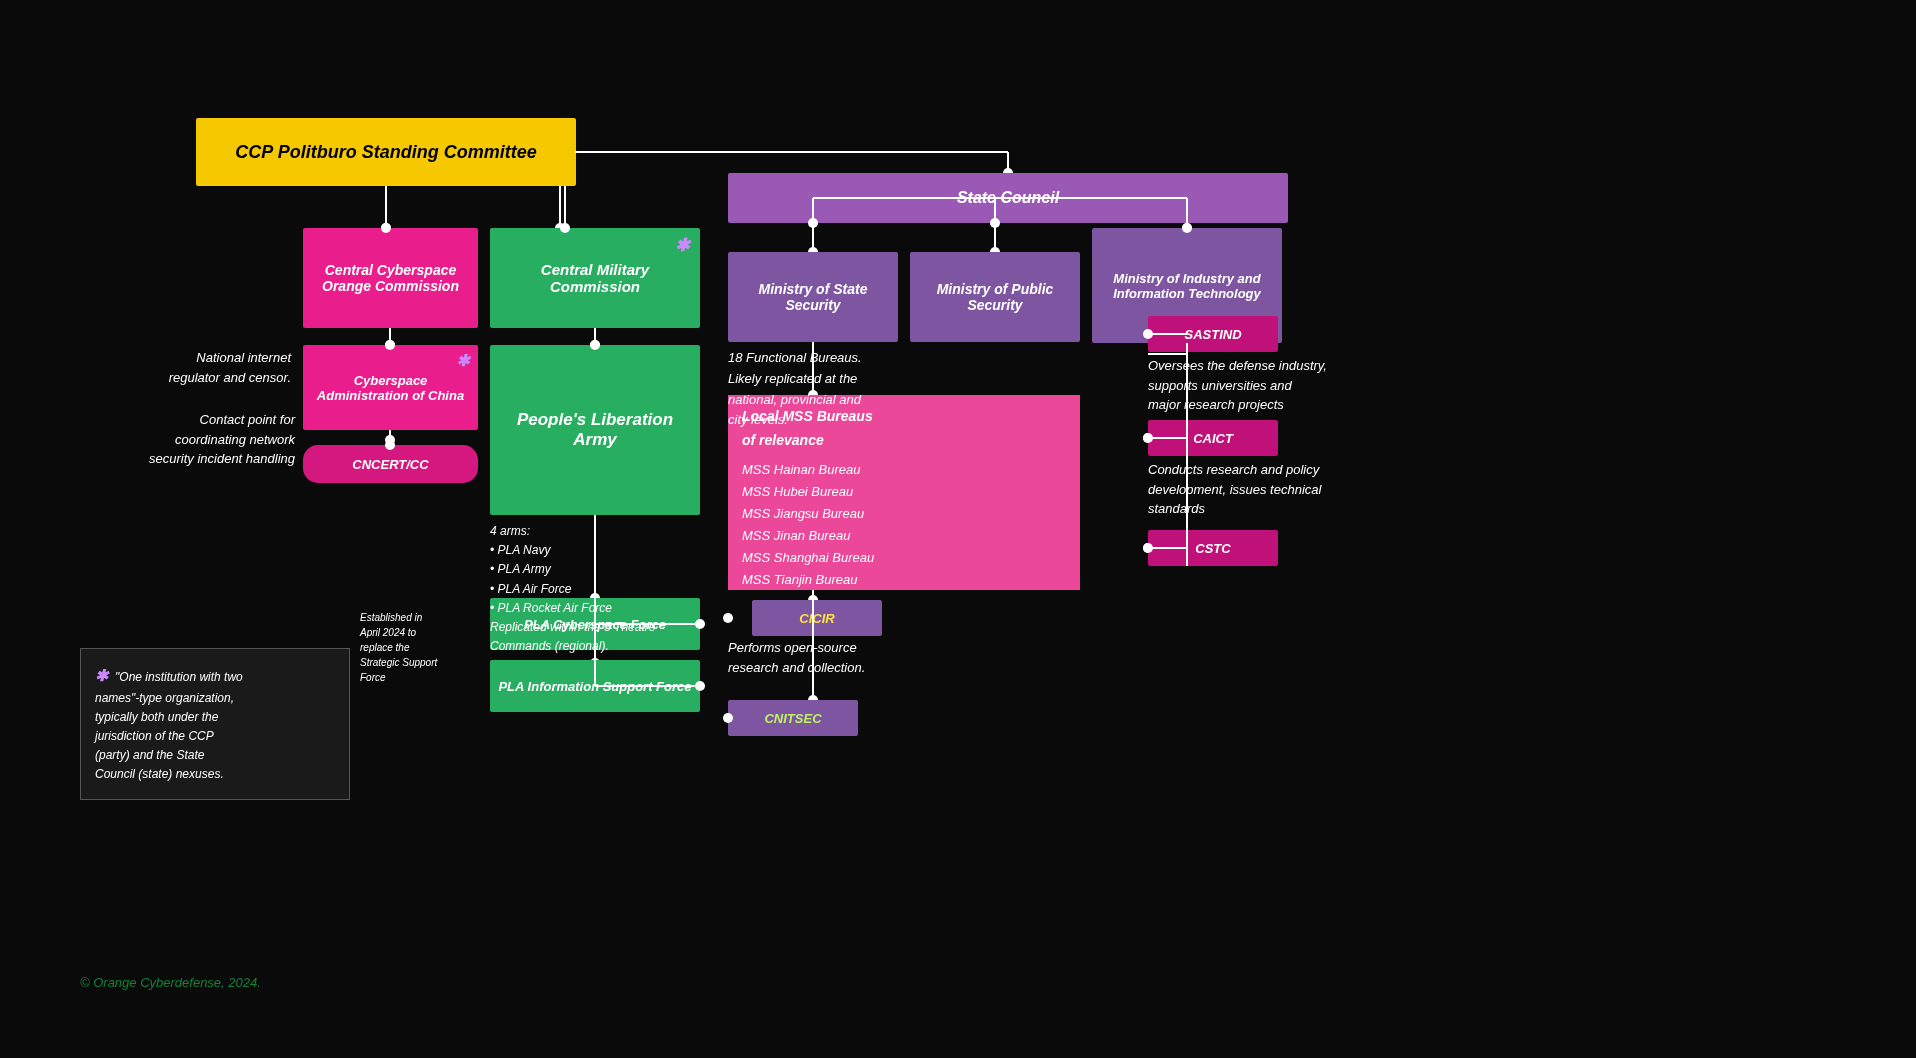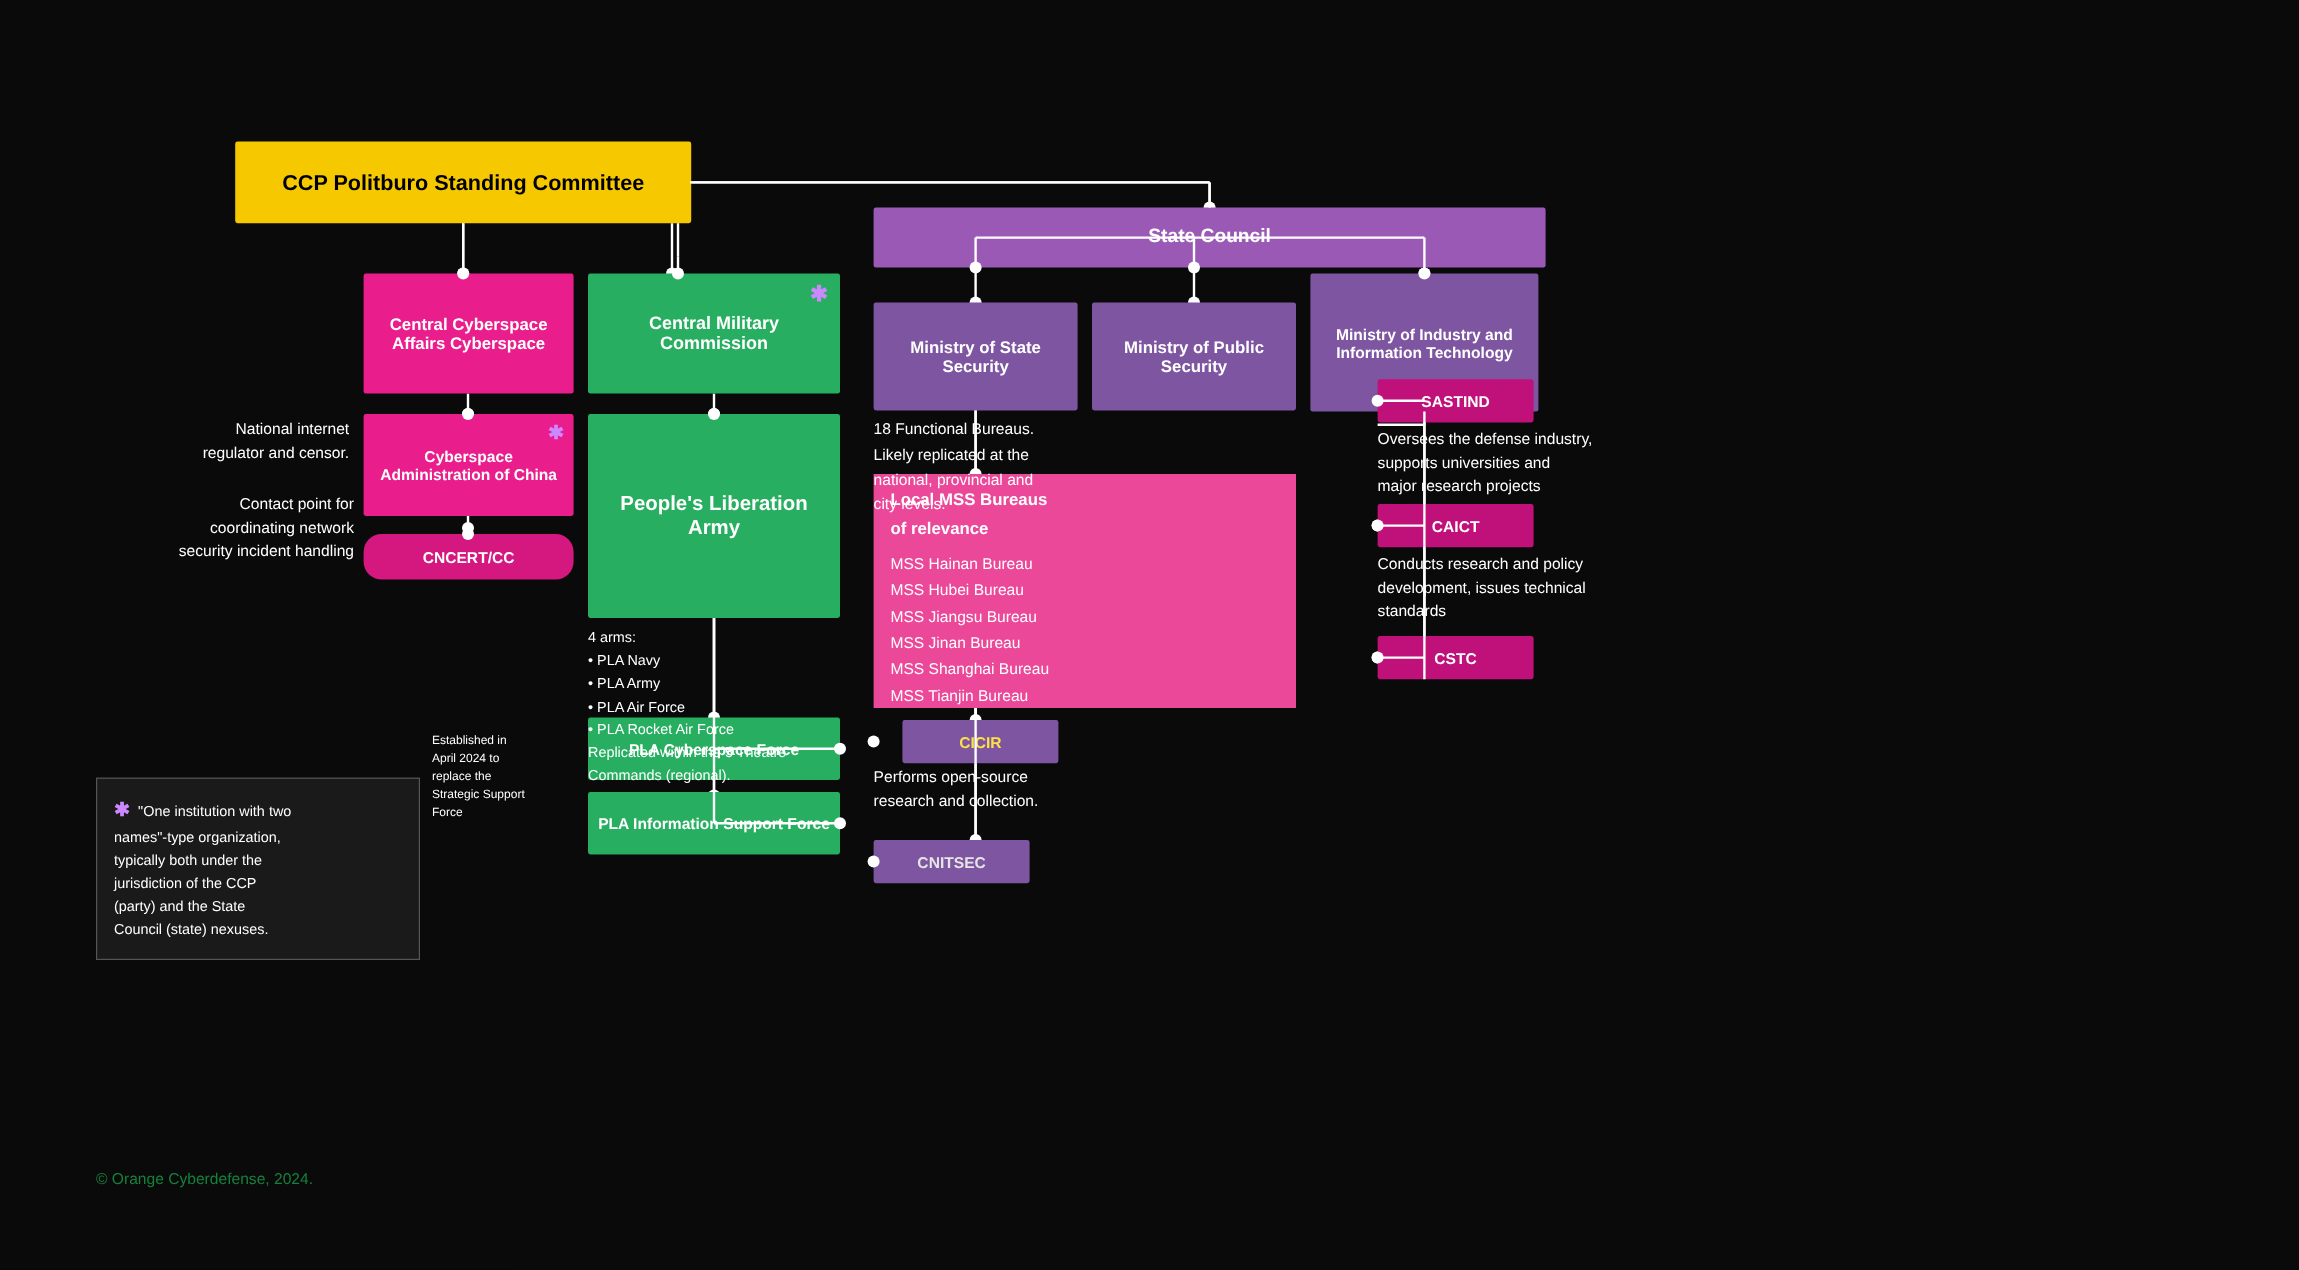--- a/index.html
+++ b/index.html
@@ -10,20 +10,21 @@
       width: 1916px;
       min-height: 1058px;
       position: relative;
       overflow: hidden;
     }
 
     .diagram {
       position: relative;
       width: 1916px;
       height: 820px;
+      font-style: italic;
     }
 
     
     .connectors {
       position: absolute;
       top: 0; left: 0;
       width: 100%;
       height: 100%;
       pointer-events: none;
     }
@@ -183,21 +184,21 @@
 
   <div class="box box-yellow" style="left:196px; top:118px; width:380px; height:68px; font-size:18px;">
     <span>CCP Politburo Standing Committee</span>
   </div>
 
   <div class="box box-purple" style="left:728px; top:173px; width:560px; height:50px; font-size:16px; font-weight:bold;">
     <span>State Council</span>
   </div>
 
   <div class="box box-pink" style="left:303px; top:228px; width:175px; height:100px; font-size:14px; padding:8px;">
-    <span>Central Cyberspace Affairs Cyberspace</span>
+    <span>Central Cyberspace Orange Commission</span>
   </div>
 
   <div class="box box-green" style="left:490px; top:228px; width:210px; height:100px; font-size:15px; padding:8px; position:absolute;">
     <span>Central Military Commission</span>
     <span style="position:absolute; top:6px; right:10px; color:#cc88ff; font-size:18px; font-weight:bold;">✱</span>
   </div>
 
   <div class="box box-pink" style="left:303px; top:345px; width:175px; height:85px; font-size:13px; padding:8px; position:absolute;">
     <span>Cyberspace Administration of China</span>
     <span style="position:absolute; top:6px; right:8px; color:#cc88ff; font-size:16px; font-weight:bold;">✱</span>
@@ -240,21 +241,21 @@
   </div>
 
   <div class="box box-pink" style="left:1148px; top:530px; width:130px; height:36px; font-size:13px; font-weight:bold; background:#c0107a;">
     <span>CSTC</span>
   </div>
 
   <div class="box" style="left:752px; top:600px; width:130px; height:36px; font-size:13px; font-weight:bold; background:#7d55a0; color:#fde047; position:absolute; display:flex; align-items:center; justify-content:center;">
     <span>CICIR</span>
   </div>
 
-  <div class="box" style="left:728px; top:700px; width:130px; height:36px; font-size:13px; font-weight:bold; background:#7d55a0; color:#e5e5e5; position:absolute; display:flex; align-items:center; justify-content:center;">
+  <div class="box" style="left:728px; top:700px; width:130px; height:36px; font-size:13px; font-weight:bold; background:#7d55a0; color:#bef264; position:absolute; display:flex; align-items:center; justify-content:center;">
     <span>CNITSEC</span>
   </div>
 
   <div class="mss-local-box" style="left:728px; top:395px; width:352px; height:195px;">
     <div class="mss-local-title">Local MSS Bureaus<br>of relevance</div>
     <div>
       MSS Hainan Bureau<br>
       MSS Hubei Bureau<br>
       MSS Jiangsu Bureau<br>
       MSS Jinan Bureau<br>

